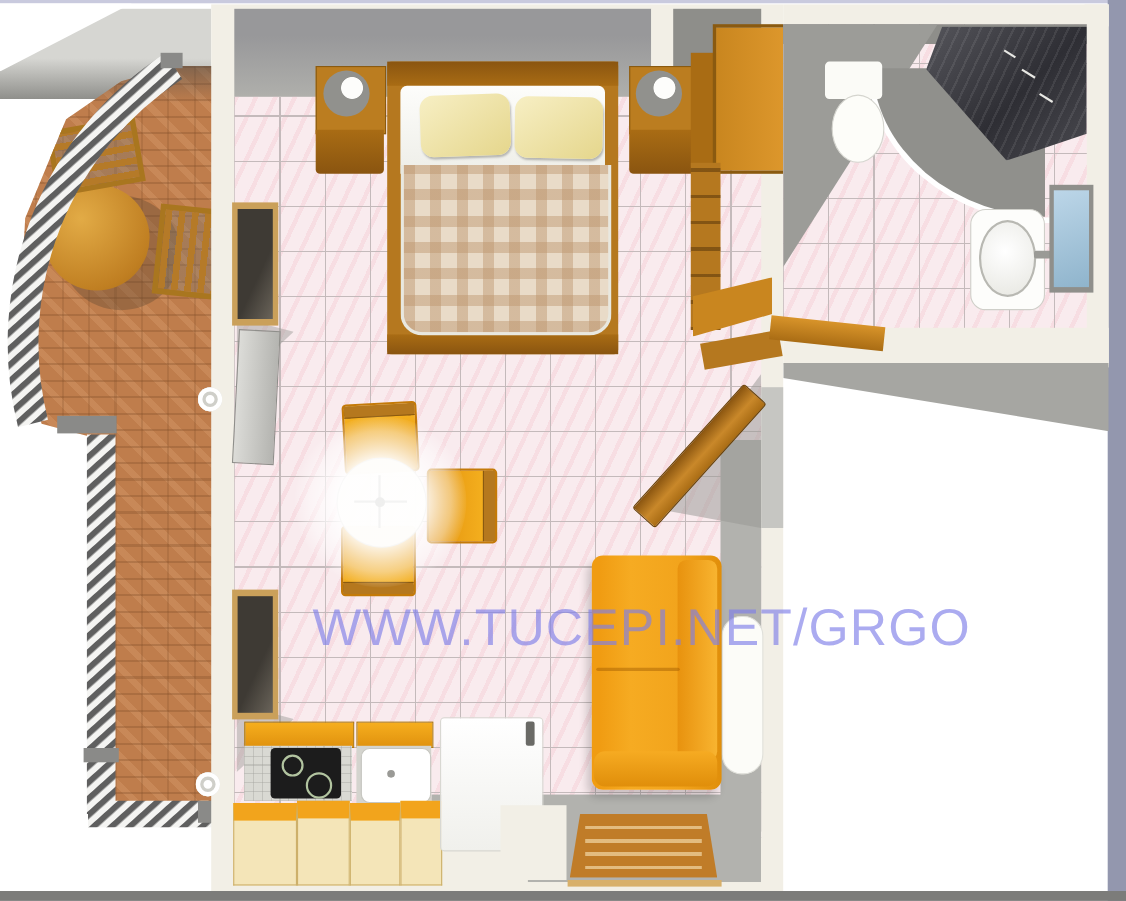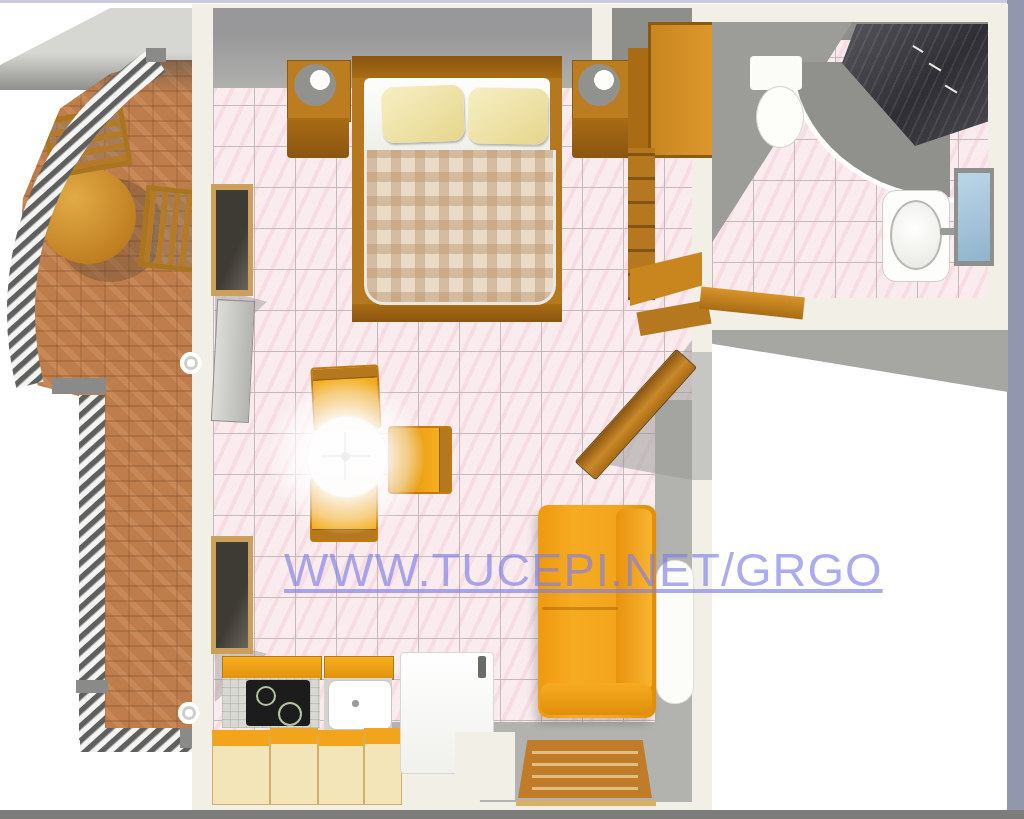--- a/index.html
+++ b/index.html
@@ -211,14 +211,14 @@
   <div class="a" style="left:954px;top:168px;width:40px;height:98px;background:#8f8f8b;padding:0;">
   </div>
   <div class="a" style="left:958px;top:173px;width:32px;height:88px;background:linear-gradient(160deg,#bcd6e8,#8fb4cc);"></div>
 
   <div class="a" style="left:712px;top:298px;width:296px;height:34px;background:#f2efe6;"></div>
   <div class="a" style="left:712px;top:330px;width:296px;height:62px;background:#a6a6a2;
               clip-path:polygon(0 0,100% 0,100% 100%,0 22%);"></div>
   <div class="a" style="left:700px;top:292px;width:104px;height:22px;transform:rotate(6deg);
               background:linear-gradient(180deg,#d8942a,#a96c14);"></div>
 
-  <div class="a watermark" style="left:284px;top:542px;z-index:60;text-decoration:underline;">WWW.TUCEPI.NET/GRGO</div>
+  <div class="a watermark" style="left:284px;top:542px;z-index:60;">WWW.TUCEPI.NET/GRGO</div>
 </div>
 
 </body></html>

